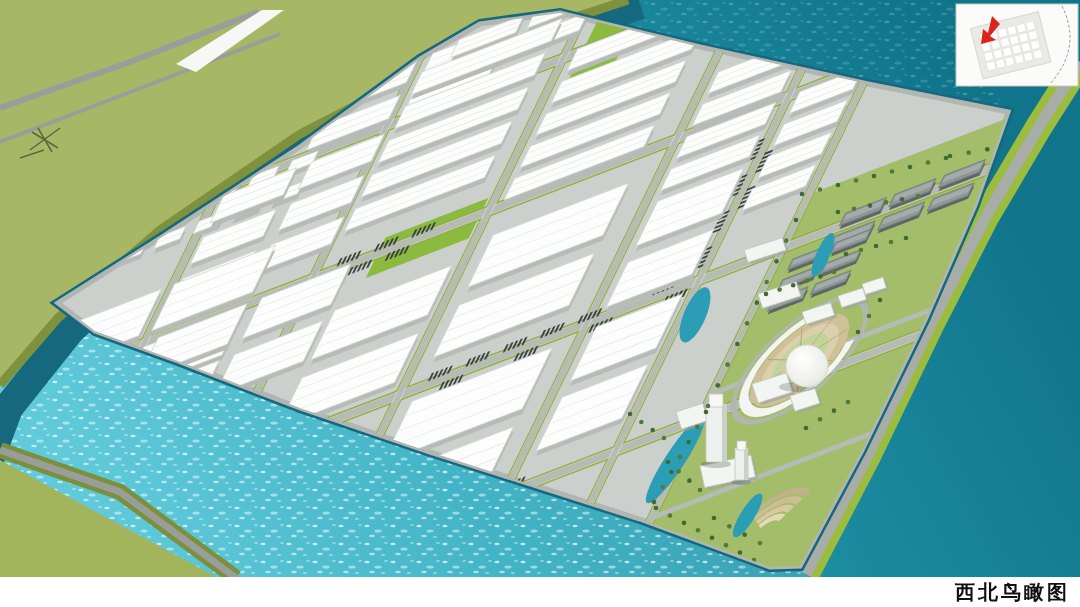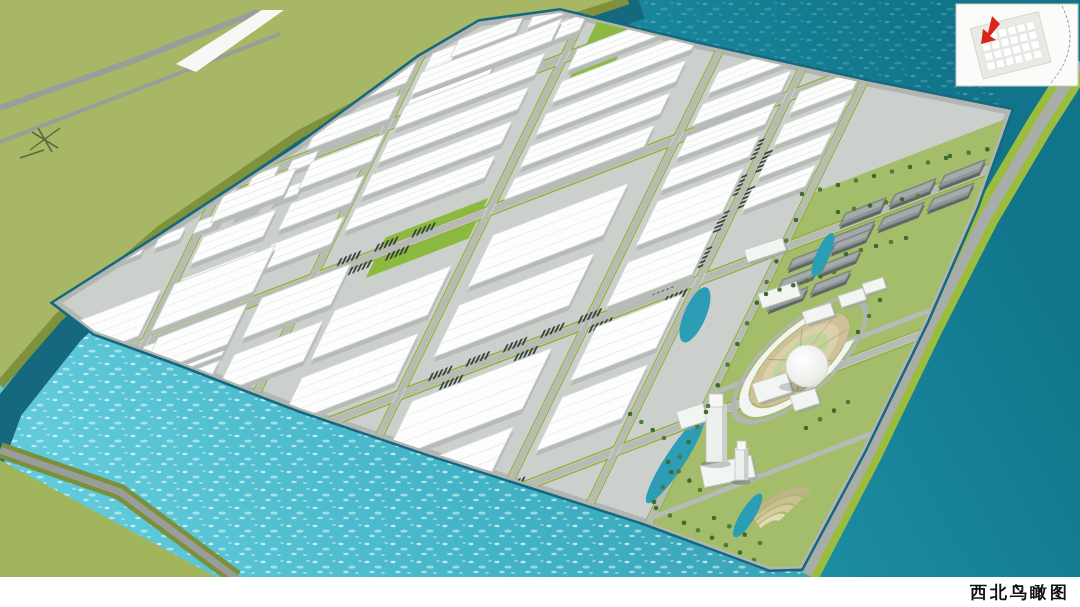--- a/index.html
+++ b/index.html
@@ -1,21 +1,21 @@
 <!DOCTYPE html>
 <html><head>
 <meta charset="utf-8">
 <style>
   html,body{margin:0;padding:0;background:#ffffff;}
   #stage{position:relative;width:1080px;height:607px;overflow:hidden;background:#fff;
          font-family:"DejaVu Sans","Liberation Sans",sans-serif;}
   #render{position:absolute;left:0;top:0;}
   .caption-bar{position:absolute;left:0;top:577px;width:1080px;height:30px;background:#ffffff;
     display:flex;align-items:center;justify-content:flex-end;padding-right:10px;box-sizing:border-box;}
-  .caption-bar span{font-size:17px;font-weight:700;letter-spacing:3px;color:#111;}
+  .caption-bar span{font-size:20px;font-weight:700;letter-spacing:3px;color:#111;}
 </style>
 </head>
 <body>
 
 <div id="stage">
   <svg id="render" width="1080" height="577" viewBox="0 0 1080 577">
     <defs>
       <linearGradient id="waterGrad" gradientUnits="userSpaceOnUse" x1="120" y1="560" x2="980" y2="100">
         <stop offset="0" stop-color="#55c6d8"></stop>
         <stop offset="0.35" stop-color="#2ba6bb"></stop>

